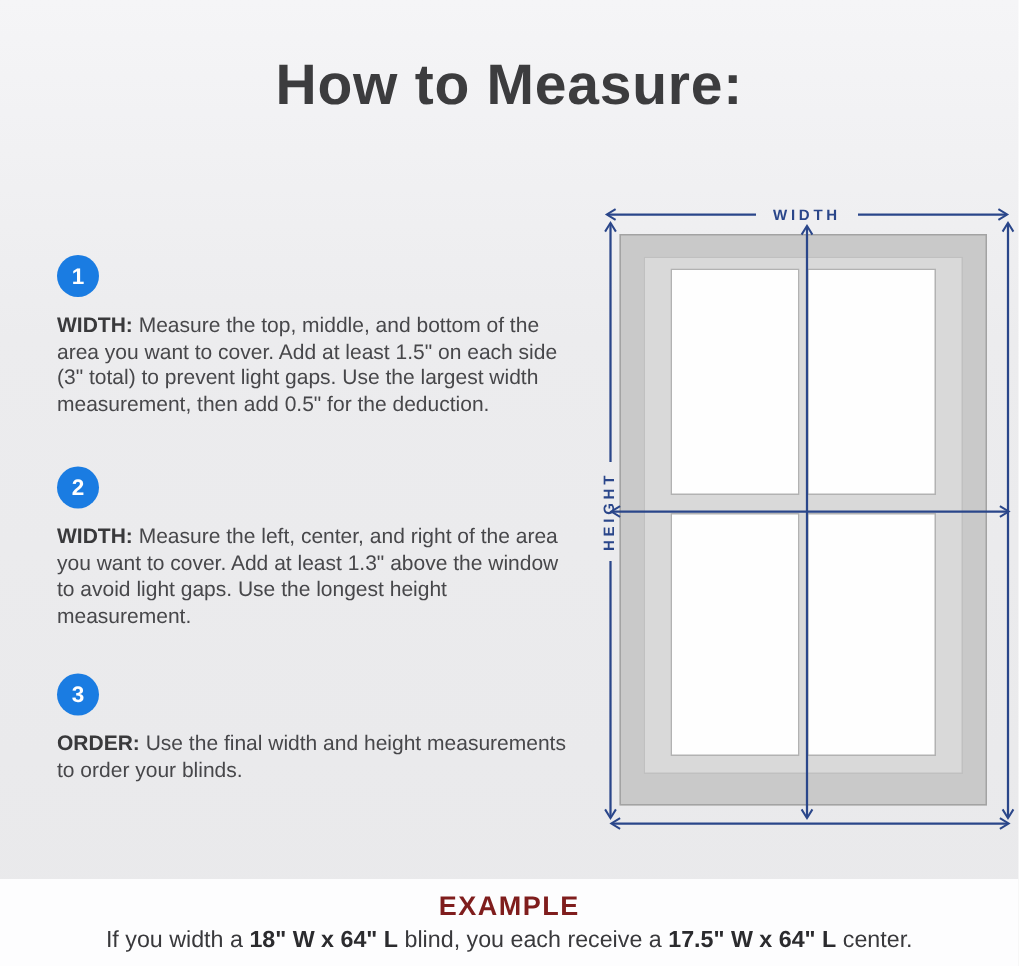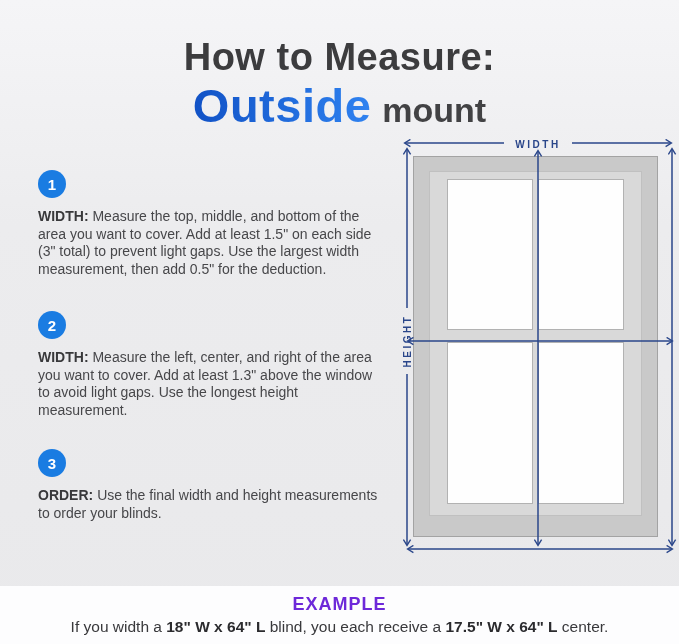--- a/index.html
+++ b/index.html
@@ -56,34 +56,31 @@
   .measure-svg text {
     fill:#2a468a; font-size:10px; font-weight:700; letter-spacing:2.5px;
     font-family:"Liberation Sans", sans-serif;
   }
 
   
   .footer {
     position:absolute; left:0; right:0; top:586px; height:58px;
     background:#fdfdfe; text-align:center;
   }
-  .example-heading { margin-top:8px; font-size:18px; font-weight:700; color:#6d28d9; letter-spacing:1px; }
+  .example-heading { margin-top:8px; font-size:18px; font-weight:700; color:#7f1d1d; letter-spacing:1px; }
   .example-line { margin-top:3px; font-size:15.5px; color:#39393c; }
   .example-line .bold { font-weight:700; color:#2b2b2e; }
 </style>
 </head>
 <body>
 
 <div class="canvas">
 
   <div class="header">
     <div class="title-line1">How to Measure:</div>
-    <div class="title-line2">
-      <span class="title-accent">Outside</span><span class="title-mount">mount</span>
-    </div>
   </div>
 
   <div class="step step-1">
     <div class="badge">1</div>
     <p><span class="step-label">WIDTH:</span> <span>Measure the top, middle, and bottom of the area you want to cover. Add at least 1.5" on each side (3" total) to prevent light gaps. Use the largest width measurement, then add 0.5" for the deduction.</span></p>
   </div>
 
   <div class="step step-2">
     <div class="badge">2</div>
     <p><span class="step-label">WIDTH:</span> <span>Measure the left, center, and right of the area you want to cover. Add at least 1.3" above the window to avoid light gaps. Use the longest height measurement.</span></p>

